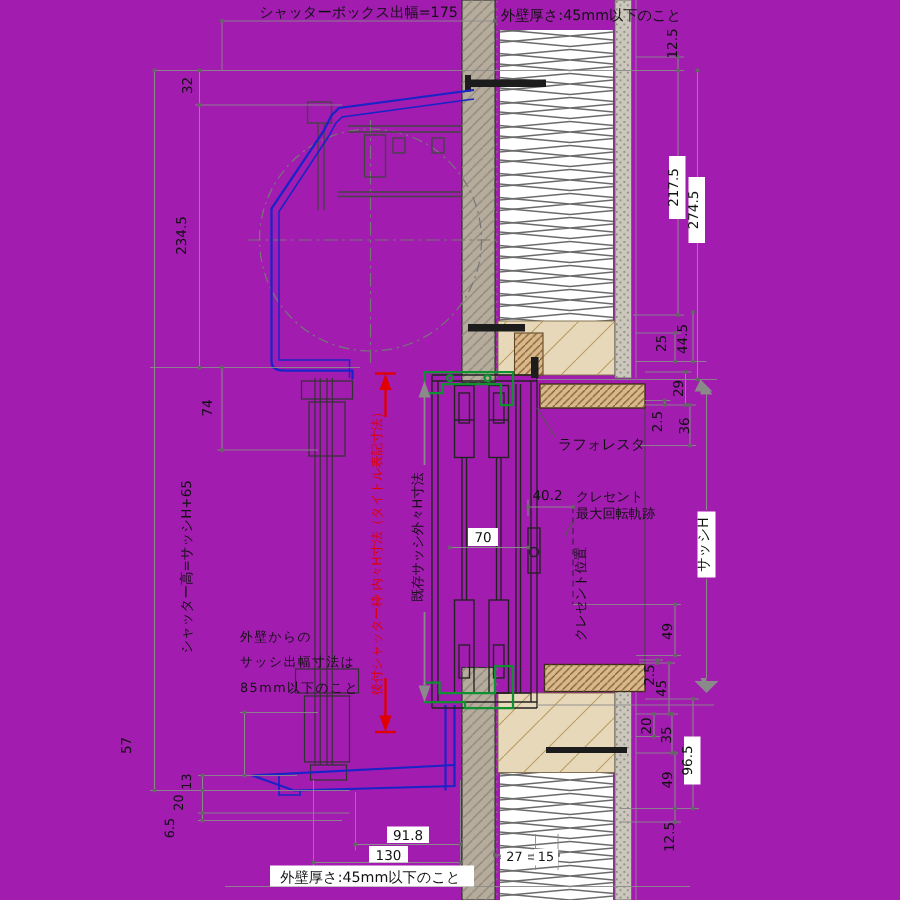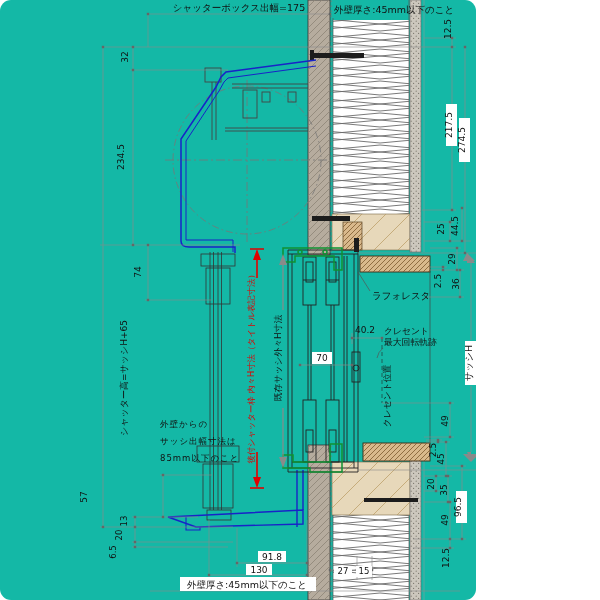--- a/index.html
+++ b/index.html
@@ -1,16 +1,16 @@
 <!DOCTYPE html>
 <html><head>
 <meta charset="utf-8">
 <style>
   html,body{margin:0;padding:0;background:#fff;}
-  .stage{position:relative;width:476px;height:600px;background:#14b8a6;overflow:hidden;border-radius:11px;}
+  .stage{position:relative;width:600px;height:600px;background:#a21caf;overflow:hidden;}
   svg{display:block;}
   text{font-family:"DejaVu Sans",sans-serif;fill:#111;}
   .dim{font-size:9px;}
   .dimS{font-size:8.5px;}
   .note{font-size:9.5px;}
   .noteS{font-size:8.5px;letter-spacing:1px;}
   .jp{font-size:9px;}
   .red{fill:#e00000;}
 </style>
 </head>

